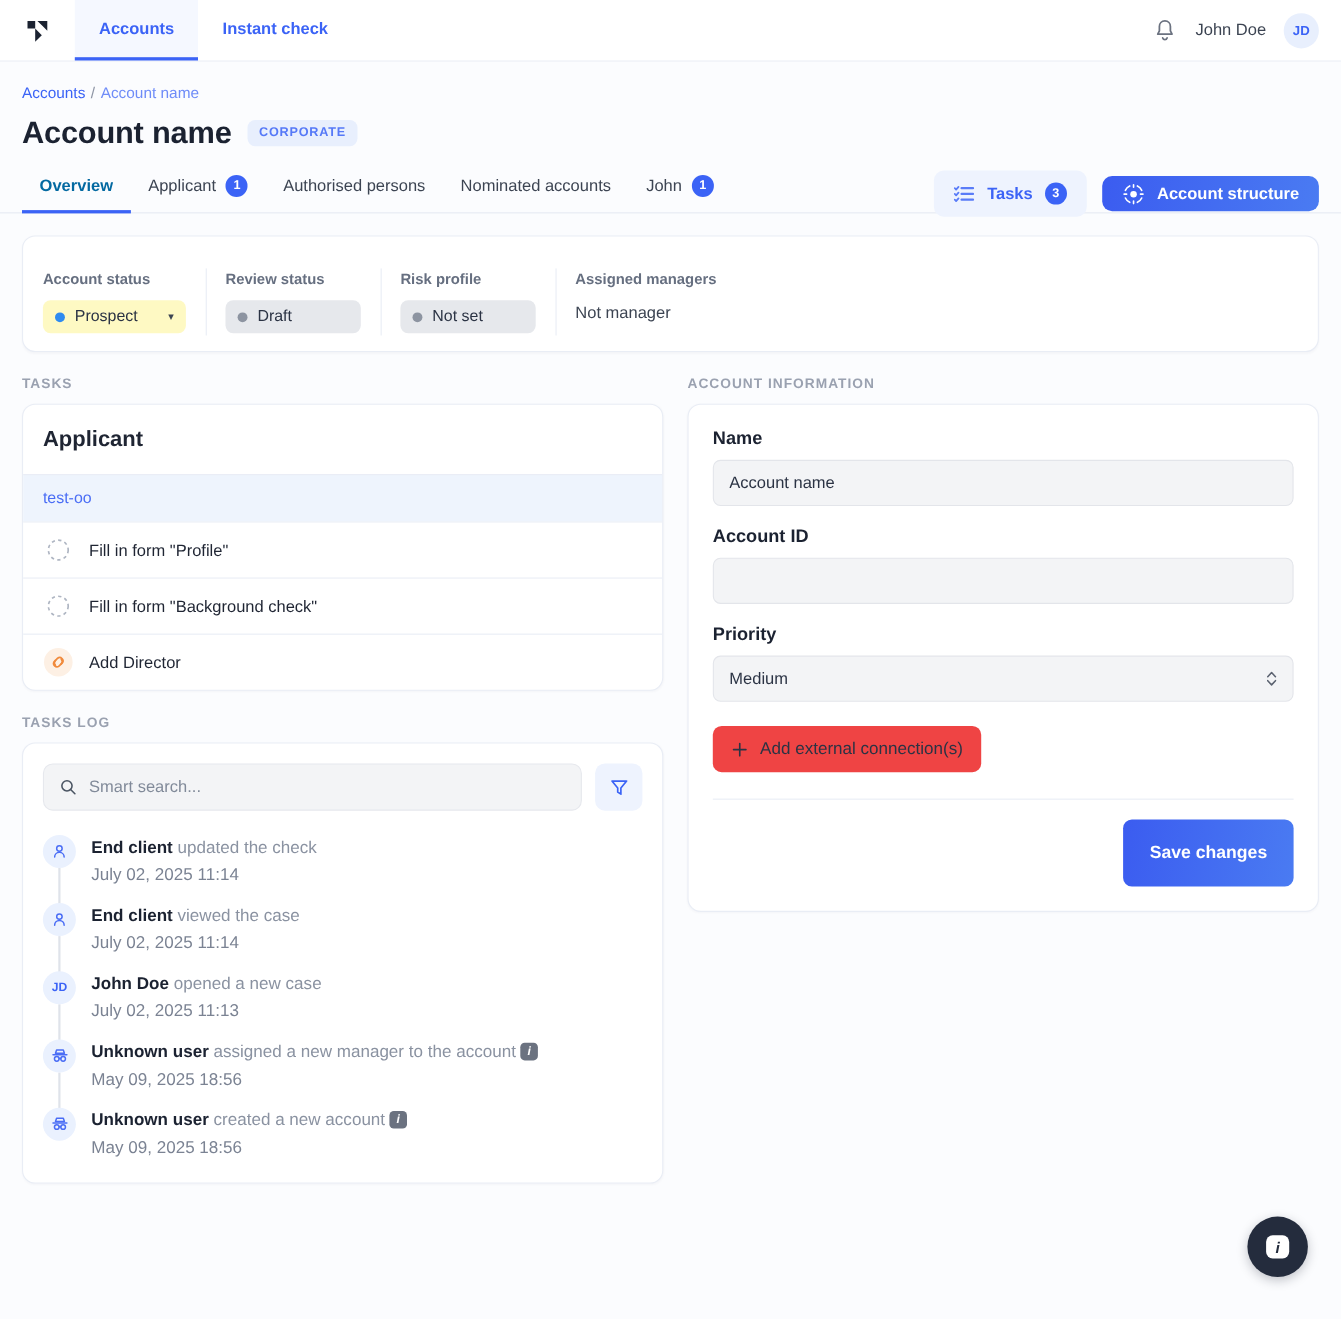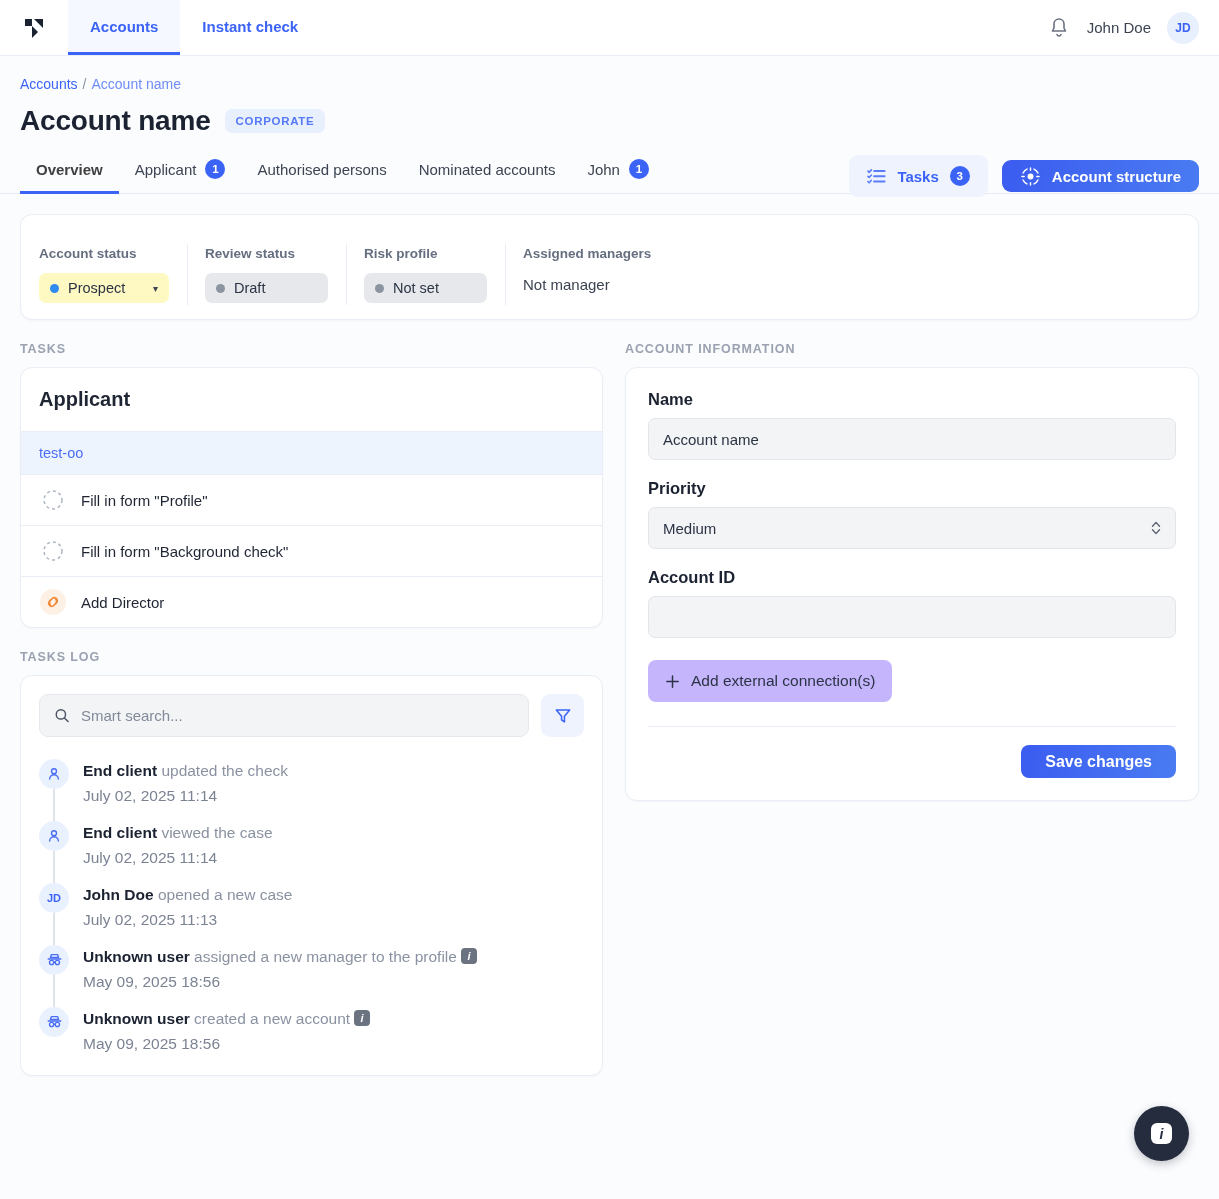--- a/index.html
+++ b/index.html
@@ -99,21 +99,21 @@
     display: flex; align-items: stretch;
     padding: 0 20px;
   }
   .sec-tab {
     padding: 0 16px 12px 16px;
     display: flex; align-items: center; gap: 9px;
     font-size: 15px; color: #3c4452; cursor: pointer;
     border-bottom: 3px solid transparent;
     margin-bottom: -1px;
   }
-  .sec-tab.active { color: #404040; font-weight: bold; border-bottom-color: #3b63f6; }
+  .sec-tab.active { color: #0369a1; font-weight: bold; border-bottom-color: #3b63f6; }
 
   
   .content { padding: 20px; }
   .status-card {
     background: #fff; border: 1px solid #e9edf5; border-radius: 12px;
     padding: 31px 0 16px 0;
     display: flex; align-items: stretch;
     box-shadow: 0 1px 2px rgba(30,40,70,0.03);
   }
   .status-col { padding: 0 18px; position: relative; }
@@ -216,32 +216,32 @@
     font-family: "Liberation Sans", sans-serif; outline: none;
   }
   .field + .field { margin-top: 19px; }
   .select-wrap { position: relative; }
   .select-arrows {
     position: absolute; right: 14px; top: 50%; transform: translateY(-50%);
     pointer-events: none; color: #5b6membership;
   }
   .btn-addconn {
     margin-top: 22px;
-    background: #c4b5fd; border: none; border-radius: 8px;
+    background: #ef4444; border: none; border-radius: 8px;
     height: 42px; padding: 0 17px;
     display: inline-flex; align-items: center; gap: 11px;
     font-size: 15.5px; color: #2b3344; cursor: pointer;
     font-family: "Liberation Sans", sans-serif;
   }
   .divider { height: 1px; background: #e9edf5; margin: 24px 0 18px 0; }
   .save-row { display: flex; justify-content: flex-end; }
   .btn-save {
     background: linear-gradient(100deg,#3b5cf0,#4a7bf2);
     color: #fff; border: none; border-radius: 8px;
-    height: 33px; padding: 0 24px;
+    height: 61px; padding: 0 24px;
     font-size: 16px; font-weight: bold; cursor: pointer;
     font-family: "Liberation Sans", sans-serif;
   }
 
   
   .fab {
     position: fixed; right: 30px; bottom: 38px;
     width: 55px; height: 55px; border-radius: 50%;
     background: #242c3d; border: none; cursor: pointer;
     display: flex; align-items: center; justify-content: center;
@@ -481,21 +481,21 @@
                 <path d="M5.2 7.6 L6.4 4.2 H13.6 L14.8 7.6 Z" stroke-linejoin="round"></path>
                 <path d="M2.6 9.3 H17.4" stroke-linecap="round" stroke-width="1.7"></path>
                 <circle cx="6.6" cy="13.6" r="2.5"></circle>
                 <circle cx="13.4" cy="13.6" r="2.5"></circle>
                 <path d="M9.1 13.2 h1.8" stroke-linecap="round"></path>
               </svg>
             </div>
             <div class="ev-body">
               <div class="ev-text">
                 <b>Unknown user</b>
-                <span>assigned a new manager to the profile</span><span class="info-dot">i</span>
+                <span>assigned a new manager to the account</span><span class="info-dot">i</span>
               </div>
               <div class="ev-time">May 09, 2025 18:56</div>
             </div>
           </div>
 
           <div class="event">
 
             <div class="ev-avatar">
               <svg width="17" height="17" viewBox="0 0 20 20" fill="none" stroke="#4a6df5" stroke-width="1.6">
                 <path d="M5.2 7.6 L6.4 4.2 H13.6 L14.8 7.6 Z" stroke-linejoin="round"></path>
@@ -522,35 +522,35 @@
       <div class="sec-head">ACCOUNT INFORMATION</div>
 
       <div class="card info-card">
 
         <div class="field">
           <div class="field-label">Name</div>
           <input class="field-input" value="Account name" style="">
         </div>
 
         <div class="field">
+          <div class="field-label">Account ID</div>
+          <input class="field-input" value="" style="">
+        </div>
+
+        <div class="field">
           <div class="field-label">Priority</div>
           <div class="select-wrap">
             <input class="field-input" value="Medium" style="">
             <svg class="select-arrows" width="12" height="18" viewBox="0 0 12 18" fill="none" stroke="#5b6270" stroke-width="1.4">
               <path d="M2.5 7.2 L6 3.4 L9.5 7.2" stroke-linecap="round" stroke-linejoin="round"></path>
               <path d="M2.5 10.8 L6 14.6 L9.5 10.8" stroke-linecap="round" stroke-linejoin="round"></path>
             </svg>
           </div>
         </div>
 
-        <div class="field">
-          <div class="field-label">Account ID</div>
-          <input class="field-input" value="" style="">
-        </div>
-
         <button class="btn-addconn">
           <svg width="15" height="15" viewBox="0 0 16 16" stroke="#2b3344" stroke-width="1.6">
             <path d="M8 2 V14 M2 8 H14" stroke-linecap="round"></path>
           </svg>
           <span>Add external connection(s)</span>
         </button>
 
         <div class="divider"></div>
 
         <div class="save-row">

